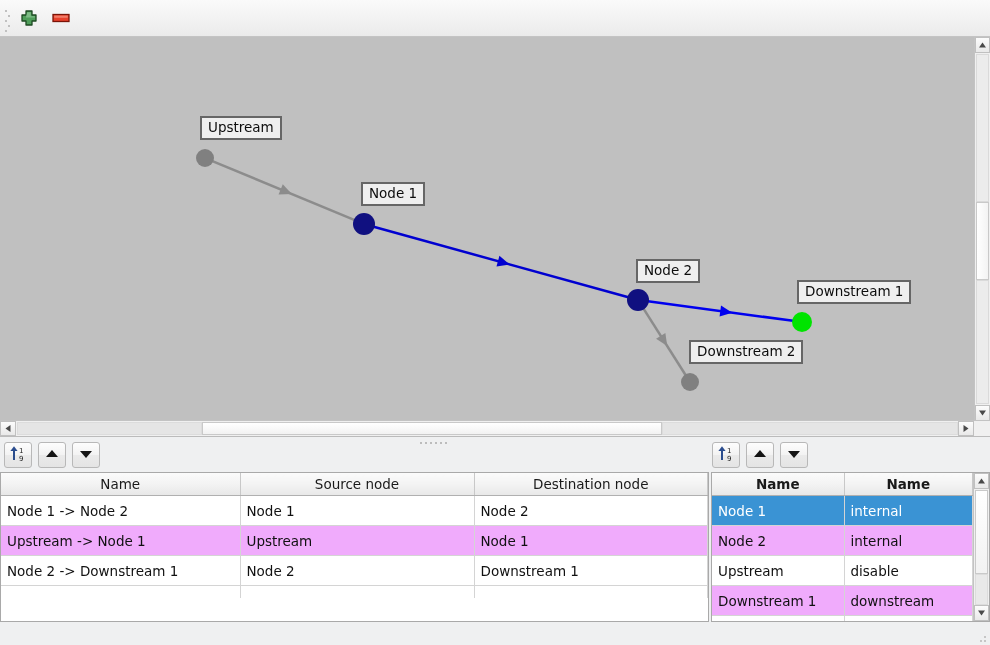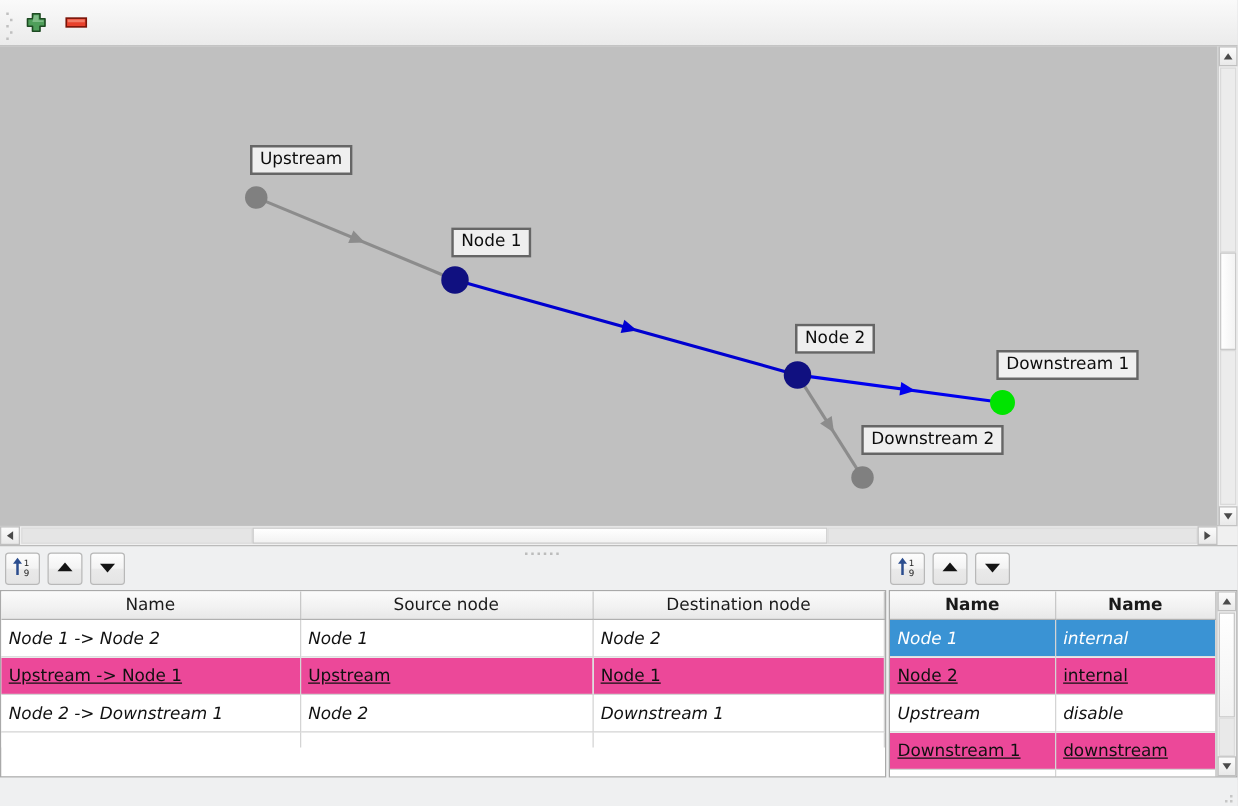--- a/index.html
+++ b/index.html
@@ -215,22 +215,22 @@
     height: 29px;
     padding: 0 6px;
     border-right: 1px solid #d4d4d4;
     border-bottom: 1px solid #d4d4d4;
     font-size: 13.5px;
     color: #111;
     white-space: nowrap;
     overflow: hidden;
     text-overflow: ellipsis;
   }
-  table.grid tr.odd  td { background: #ffffff; font-style: italic; }
-  table.grid tr.even td { background: #ec4899; text-decoration: underline; }
+  table.grid tr.odd  td { background: #ffffff; }
+  table.grid tr.even td { background: #f0abfc; }
   table.grid tr.sel  td { background: #3a93d4; color: #ffffff; }
   table.grid tr.blank td { background: #ffffff; height: 12px; border-bottom: none; }
 
   .tbl-right-inner { position: absolute; left:0; top:0; right: 16px; bottom: 0; overflow: hidden; }
   .tbl-right .vscroll2 {
     position: absolute;
     right: 0; top: 0;
     width: 16px; height: 148px;
     background: #f0f0f0;
     border-left: 1px solid #c3c3c3;

